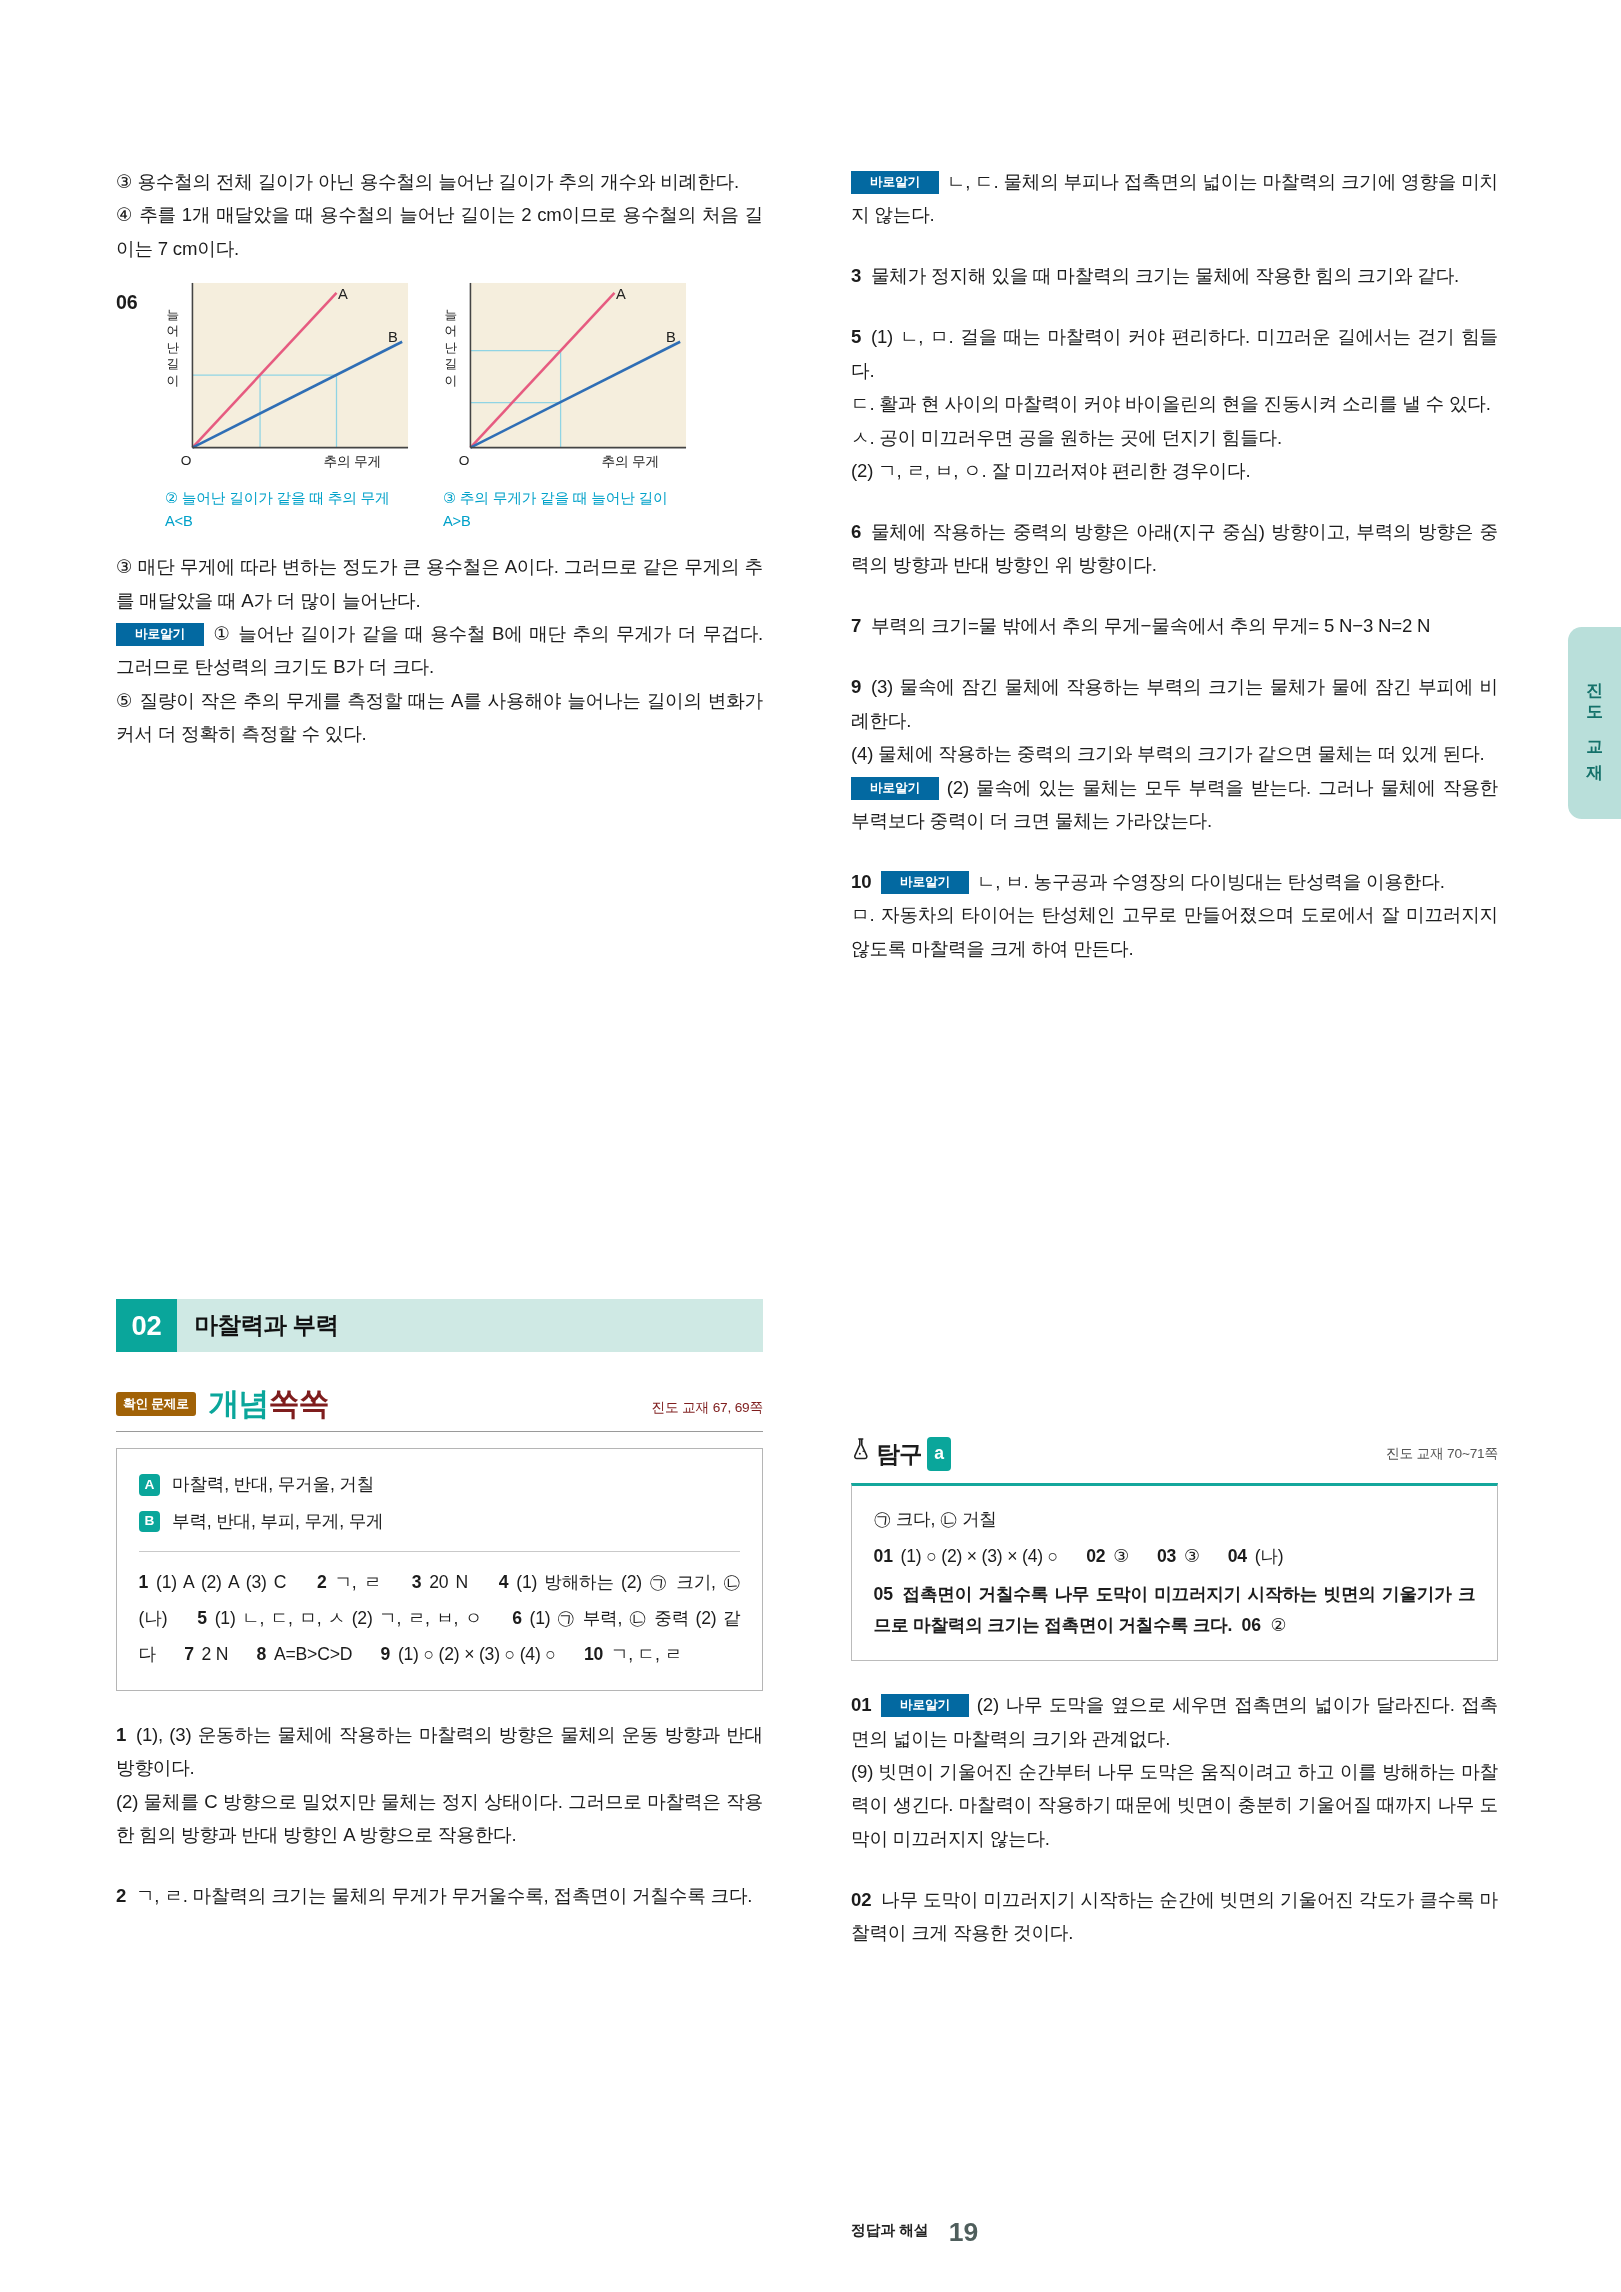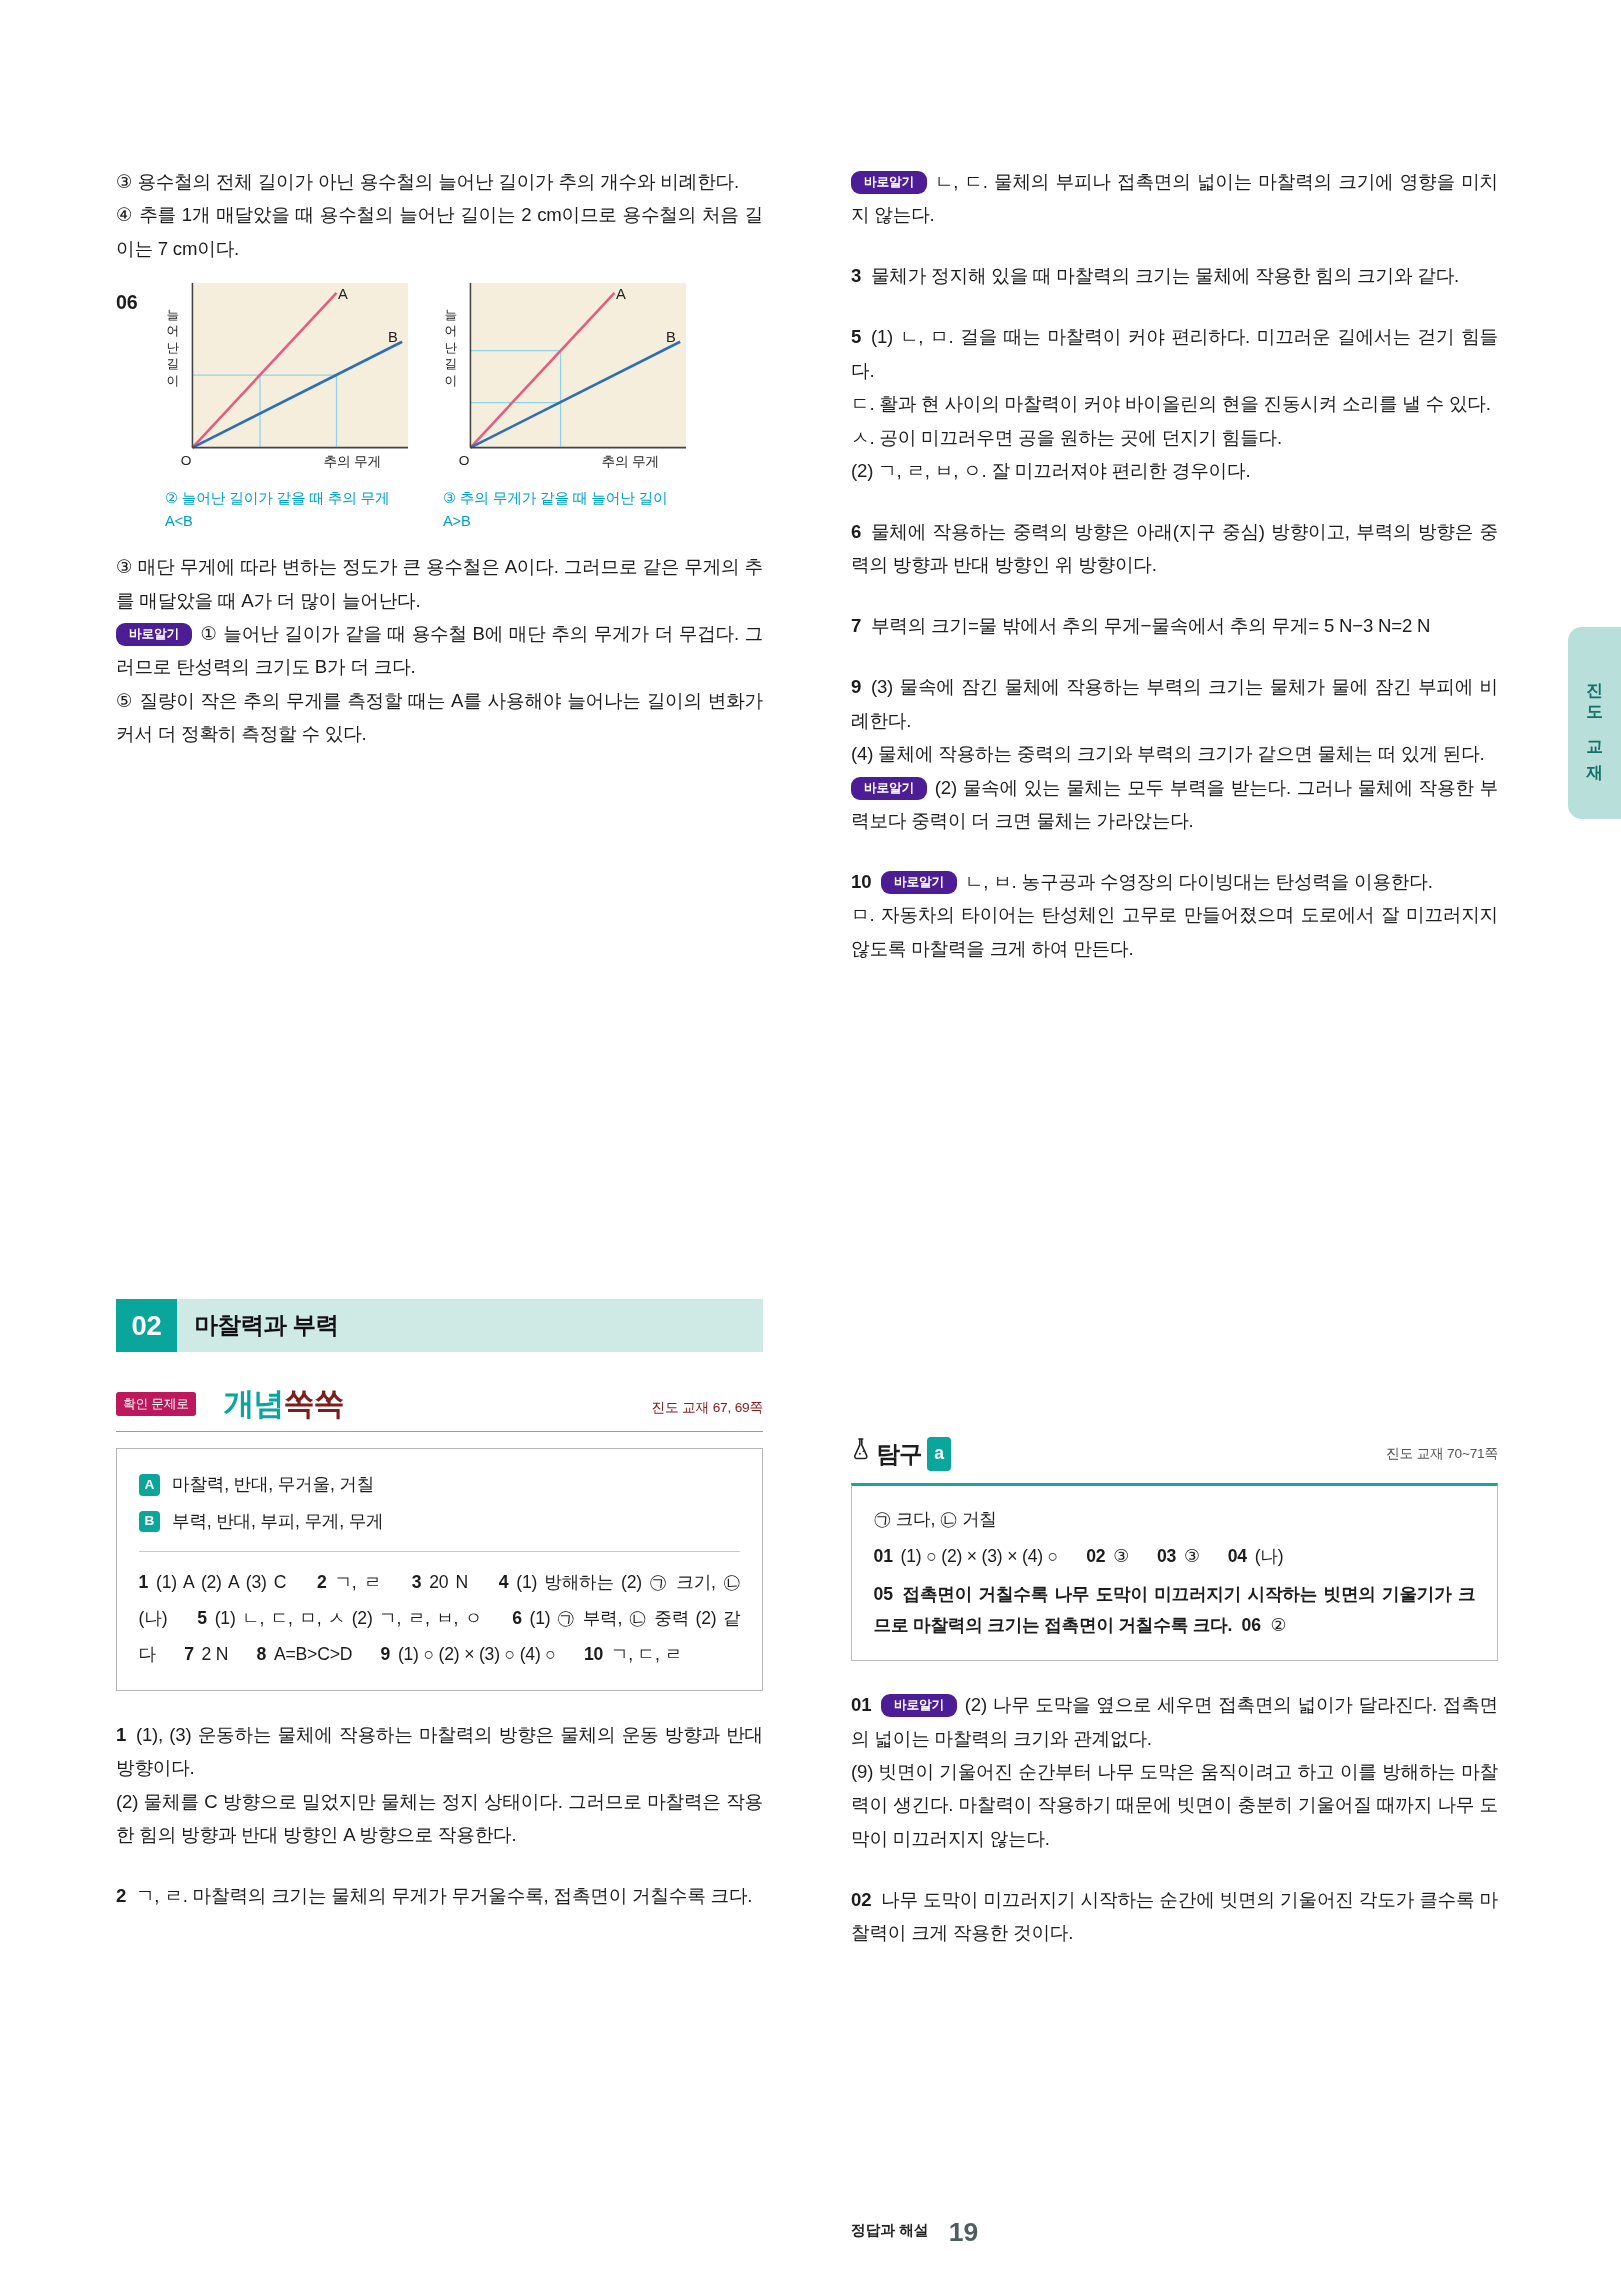--- a/index.html
+++ b/index.html
@@ -11,22 +11,22 @@
          text-align:justify; letter-spacing:-0.2px; }
   #left-top    { left:116px; top:165px; }
   #left-bottom { left:116px; top:1299px; }
   #right-top   { left:851px; top:165px; }
   #right-bottom{ left:851px; top:1433px; }
 
   .item { margin-top:27.4px; }
   .item:first-child { margin-top:0; }
   .num { font-weight:bold; margin-right:9.8px; }
 
-  .baro { display:inline-block; background:#4c1d95; color:#fff; font-size:12.7px;
-          font-weight:bold; padding:2px 13px; border-radius:9px; margin-right:7.8px;
+  .baro { display:inline-block; background:#0369a1; color:#fff; font-size:12.7px;
+          font-weight:bold; padding:2px 19px; border-radius:0; margin-right:7.8px;
           vertical-align:2px; white-space:nowrap; line-height:1.5; }
 
   
   .graphs-row { position:relative; margin-top:15.7px; padding-left:49px;
                 display:flex; gap:33px; }
   .g-num { position:absolute; left:0; top:3.9px; font-weight:bold; font-size:19.6px; }
   .graph { width:245px; }
   .plot { position:relative; width:245px; height:196px; }
   .plot svg { position:absolute; left:0; top:0; }
   .ylabel { position:absolute; left:0; top:25.5px; width:15.7px; font-size:12.7px;
@@ -42,22 +42,22 @@
   .section-band { height:53px; background:#cfe9e4; display:flex; align-items:center; }
   .section-num { width:61px; height:53px; background:#0aa69b; color:#fff;
                  font-weight:bold; font-size:27.4px; display:flex; align-items:center;
                  justify-content:center; }
   .section-title { font-size:23.5px; font-weight:bold; color:#111; margin-left:17.6px;
                    letter-spacing:-0.5px; }
 
   
   .concept-head { margin-top:35px; display:flex; align-items:center;
                   padding-bottom:9.8px; border-bottom:1px solid #9a9a9a; }
-  .concept-badge { background:#be185d; color:#fff; font-size:12.7px; font-weight:normal;
-                   padding:3.9px 6.9px; border-radius:2.9px; margin-right:28px;
+  .concept-badge { background:#a16207; color:#fff; font-size:12.7px; font-weight:bold;
+                   padding:3.9px 6.9px; border-radius:2.9px; margin-right:13px;
                    line-height:1.3; white-space:nowrap; }
   .concept-title { font-size:31px; font-weight:bold; letter-spacing:-1px; line-height:1.1; }
   .t-teal { color:#0aa69b; } .t-pink { color:#7f1d1d; }
   .concept-ref { margin-left:auto; font-size:13.7px; color:#7f1d1d; align-self:flex-end; }
 
   .concept-box { border:1px solid #b5b5b5; margin-top:15.7px; padding:15.7px 21.6px 17.6px; }
   .key-line { display:flex; align-items:center; margin:4.9px 0; font-size:17.6px; }
   .key-badge { width:21.6px; height:21.6px; background:#0aa69b; color:#fff; font-size:13.7px;
                font-weight:bold; border-radius:3.9px; display:inline-flex; align-items:center;
                justify-content:center; margin-right:11.8px; flex:0 0 auto; }

